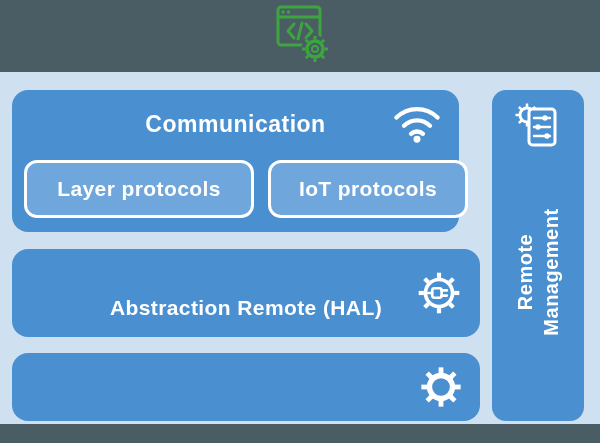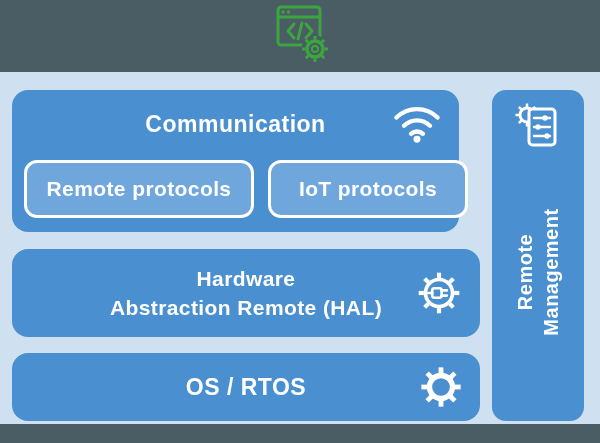--- a/index.html
+++ b/index.html
@@ -156,31 +156,31 @@
       <g stroke="#ffffff" fill="none" stroke-width="4" stroke-linecap="round">
         <path d="M5 14 A 27 27 0 0 1 43 14"></path>
         <path d="M12 21.5 A 17 17 0 0 1 36 21.5"></path>
         <path d="M18.5 29 A 8 8 0 0 1 29.5 29"></path>
       </g>
       <circle cx="24" cy="34" r="3.2" fill="#ffffff"></circle>
     </svg>
 
     <div class="sub-row">
       <div class="sub-box field">
-        <span>Remote protocols</span>
+        <span>Layer protocols</span>
       </div>
       <div class="sub-box iot">
         <span>IoT protocols</span>
       </div>
     </div>
   </div>
 
   <div class="block hal">
     <div class="hal-title">
-      <span>Hardware</span><br>
+      <br>
       <span>Abstraction Remote (HAL)</span>
     </div>
     <svg class="hal-icon" viewBox="0 0 48 48">
       <g stroke="#ffffff" fill="none">
         <circle cx="24" cy="24" r="13" stroke-width="3.5"></circle>
         <g stroke-width="4">
           <line x1="24" y1="4.5" x2="24" y2="9.5"></line>
           <line x1="24" y1="4.5" x2="24" y2="9.5" transform="rotate(45 24 24)"></line>
           <line x1="24" y1="4.5" x2="24" y2="9.5" transform="rotate(90 24 24)"></line>
           <line x1="24" y1="4.5" x2="24" y2="9.5" transform="rotate(135 24 24)"></line>
@@ -193,21 +193,20 @@
           <rect x="17.5" y="19.5" width="9" height="9" rx="2"></rect>
           <line x1="26.5" y1="21.5" x2="31.5" y2="21.5"></line>
           <line x1="26.5" y1="26.5" x2="31.5" y2="26.5"></line>
           <line x1="17.5" y1="24" x2="13.5" y2="24"></line>
         </g>
       </g>
     </svg>
   </div>
 
   <div class="block os">
-    <div class="os-title">OS / RTOS</div>
     <svg class="os-icon" viewBox="0 0 48 48">
       <g stroke="#ffffff" fill="none">
         <circle cx="24" cy="24" r="12" stroke-width="5.5"></circle>
         <circle cx="24" cy="24" r="4.5" stroke-width="0"></circle>
         <g stroke-width="5">
           <line x1="24" y1="3.5" x2="24" y2="10"></line>
           <line x1="24" y1="3.5" x2="24" y2="10" transform="rotate(45 24 24)"></line>
           <line x1="24" y1="3.5" x2="24" y2="10" transform="rotate(90 24 24)"></line>
           <line x1="24" y1="3.5" x2="24" y2="10" transform="rotate(135 24 24)"></line>
           <line x1="24" y1="3.5" x2="24" y2="10" transform="rotate(180 24 24)"></line>

